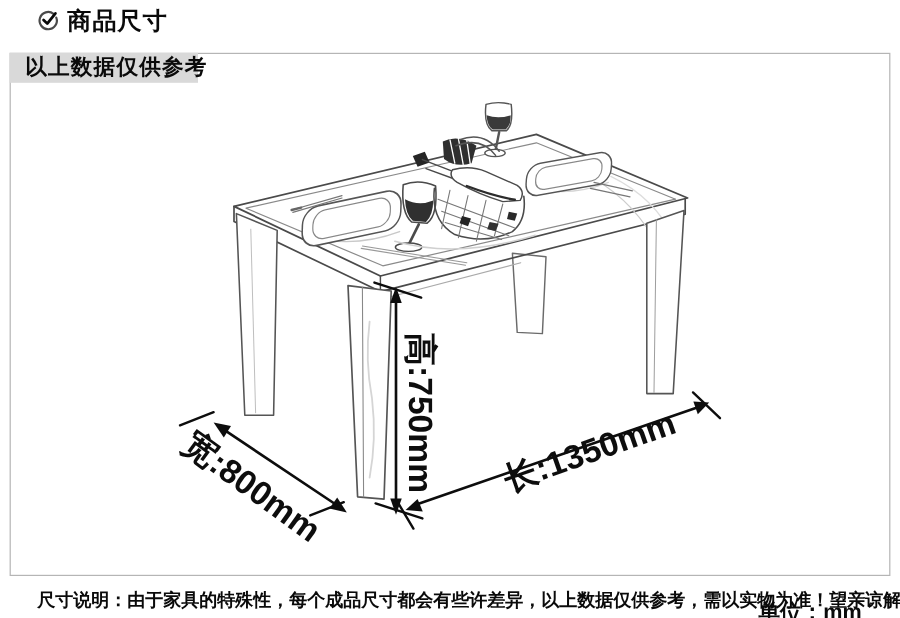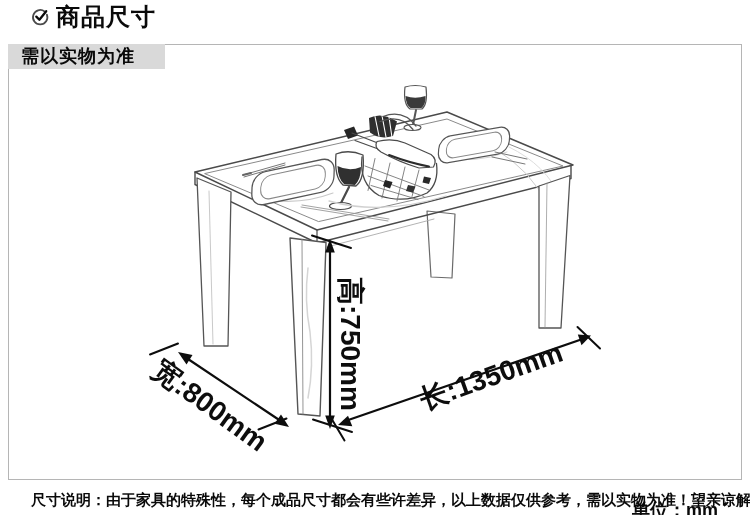--- a/index.html
+++ b/index.html
@@ -8,21 +8,21 @@
     background:#ffffff;
     font-family:"Liberation Sans","DejaVu Sans",sans-serif;
     color:#111;
   }
   
   .section-header{
     position:absolute;left:30px;top:5px;height:24px;
     display:flex;align-items:center;gap:6px;
   }
   .section-header .ttl{
-    font-size:24px;font-weight:bold;color:#0a0a0a;letter-spacing:1px;
+    font-size:20px;font-weight:bold;color:#0a0a0a;letter-spacing:1px;
   }
   
   .panel{
     position:absolute;left:8px;top:44px;width:734px;height:436px;
     border:1px solid #b5b5b5;background:#fff;box-sizing:border-box;
   }
   .panel-header{
     position:absolute;left:-1px;top:-1px;width:157px;height:25px;
     background:#d9d9d9;
     font-size:18px;font-weight:bold;color:#0a0a0a;
@@ -47,21 +47,21 @@
   <span style="display:inline-flex;">
     <svg width="20" height="20" viewBox="0 0 20 20">
       <path d="M14.6,4.5 A7.2,7.2 0 1 0 16.9,7.6" fill="none" stroke="#4a4a4a" stroke-width="1.8" stroke-linecap="round"></path>
       <path d="M6.3,9.6 L9.4,12.7 L16.2,4.2" fill="none" stroke="#0a0a0a" stroke-width="2.3" stroke-linecap="round" stroke-linejoin="round"></path>
     </svg>
   </span>
   <span class="ttl">商品尺寸</span>
 </div>
 
 <div class="panel">
-  <div class="panel-header">需以实物为准</div>
+  <div class="panel-header">以上数据仅供参考</div>
   <div class="unit-label">单位：mm</div>
 </div>
 
 <svg class="sketch" width="750" height="515" viewBox="0 0 750 515">
 
   <g fill="none" stroke-linecap="round" stroke-linejoin="round">
 
     <path d="M427,211 L455,214 L452,278 L431,277 Z" fill="#fff" stroke="#6a6a6a" stroke-width="1.2"></path>
 
     <path d="M195,172 L447,112 L573,165 L317,230 Z" fill="#fff" stroke="#4a4a4a" stroke-width="1.5"></path>

